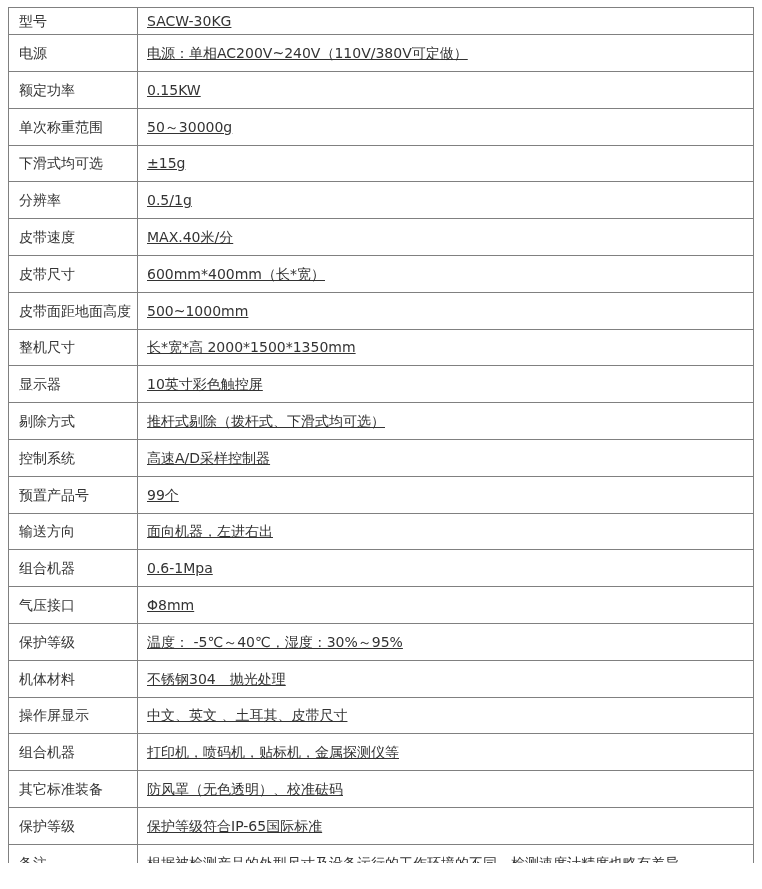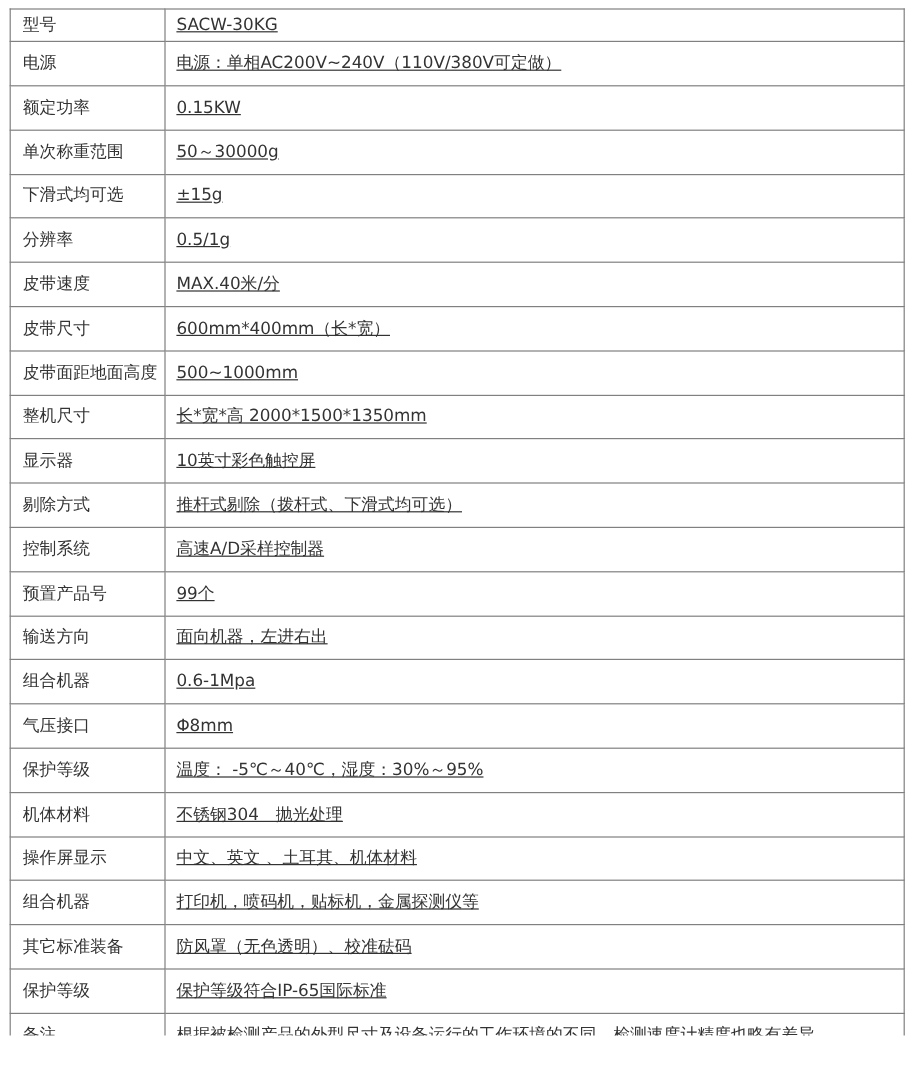--- a/index.html
+++ b/index.html
@@ -117,21 +117,21 @@
       <tr class="spec-row">
         <td class="label-cell">保护等级</td>
         <td class="value-cell">温度： -5℃～40℃，湿度：30%～95%</td>
       </tr>
       <tr class="spec-row">
         <td class="label-cell">机体材料</td>
         <td class="value-cell">不锈钢304　抛光处理</td>
       </tr>
       <tr class="spec-row">
         <td class="label-cell">操作屏显示</td>
-        <td class="value-cell">中文、英文 、土耳其、机体材料</td>
+        <td class="value-cell">中文、英文 、土耳其、皮带尺寸</td>
       </tr>
       <tr class="spec-row">
         <td class="label-cell">组合机器</td>
         <td class="value-cell">打印机，喷码机，贴标机，金属探测仪等</td>
       </tr>
       <tr class="spec-row">
         <td class="label-cell">其它标准装备</td>
         <td class="value-cell">防风罩（无色透明）、校准砝码</td>
       </tr>
       <tr class="spec-row">

